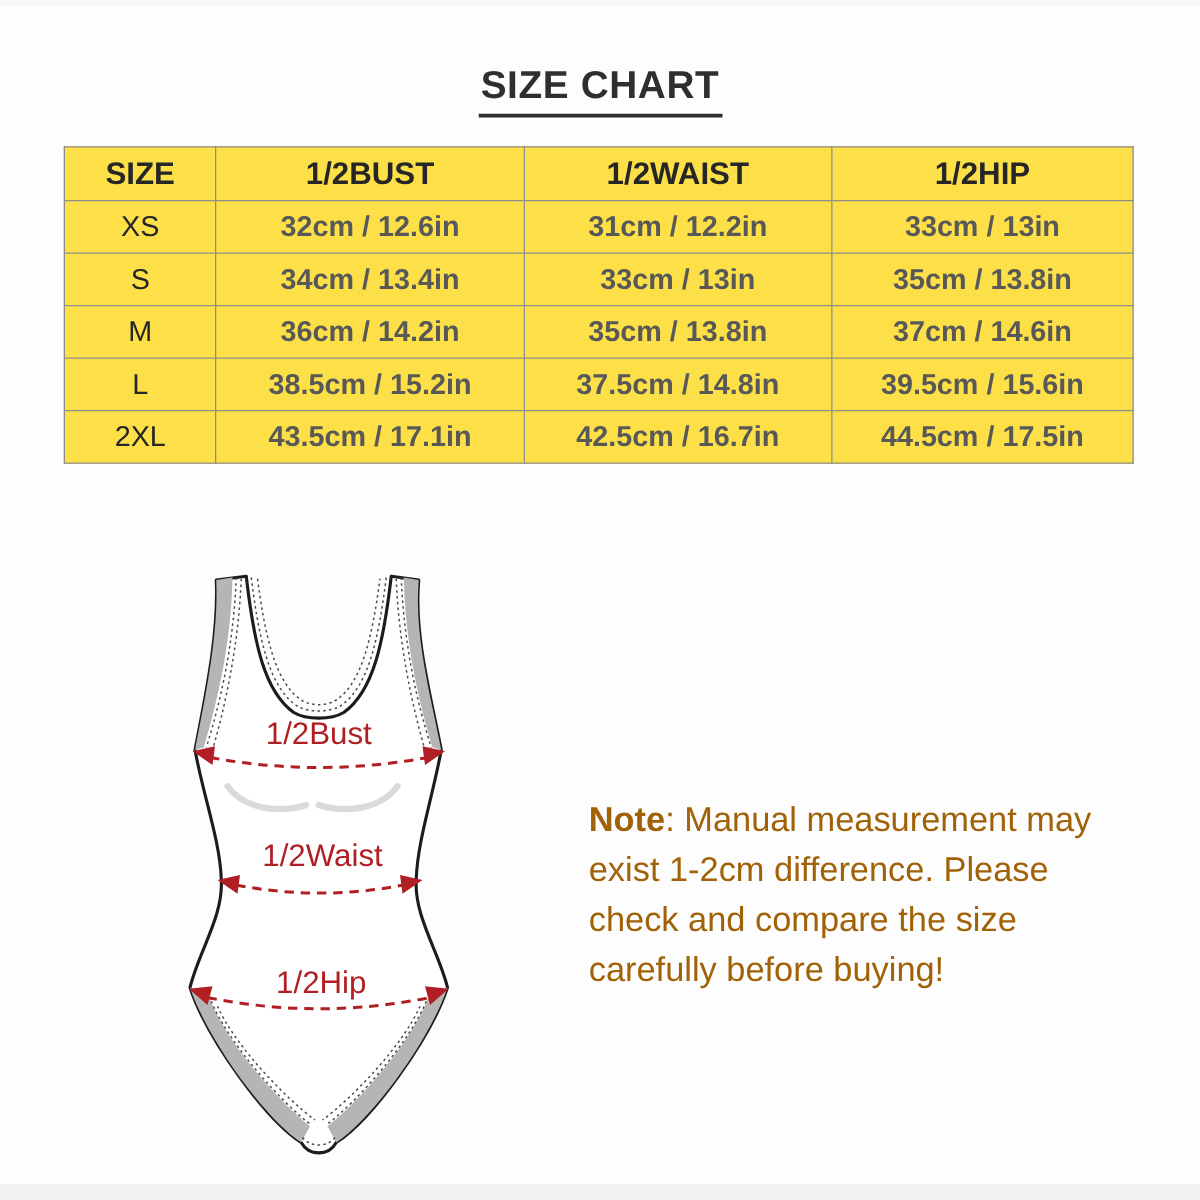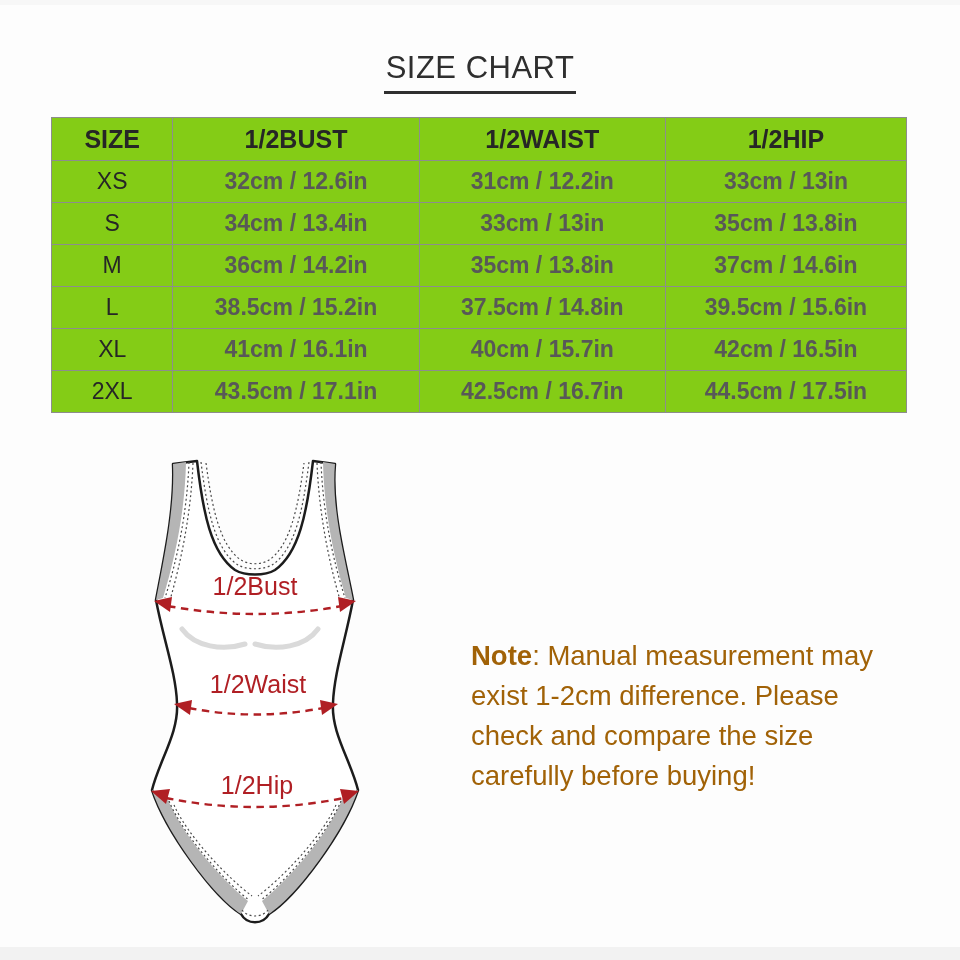--- a/index.html
+++ b/index.html
@@ -5,27 +5,27 @@
   html,body{margin:0;padding:0;}
   body{
     width:960px;height:960px;position:relative;background:#fdfdfd;
     font-family:"Liberation Sans", sans-serif;overflow:hidden;
   }
   .top-strip{position:absolute;left:0;top:0;width:960px;height:5px;background:#f7f7f7;}
   .bottom-strip{position:absolute;left:0;bottom:0;width:960px;height:13px;background:#f2f2f2;}
 
   .title-wrap{position:absolute;left:0;top:50px;width:960px;text-align:center;}
   .title-wrap .title{
-    display:inline-block;font-size:31px;font-weight:normal;color:#2f2f2f;
+    display:inline-block;font-size:31px;font-weight:bold;color:#2f2f2f;
     letter-spacing:0.5px;border-bottom:3px solid #2f2f2f;padding:0 2px 5px 2px;
   }
 
   table.size-table{
     position:absolute;left:51px;top:117px;width:856px;
-    border-collapse:collapse;table-layout:fixed;background:#84cc16;
+    border-collapse:collapse;table-layout:fixed;background:#fde047;
   }
   .size-table th,.size-table td{
     border:1px solid #8d8d8d;text-align:center;vertical-align:middle;
     padding:0;overflow:hidden;white-space:nowrap;
   }
   .size-table th{height:42px;font-size:25px;font-weight:bold;color:#262626;}
   .size-table td{height:41px;font-size:23px;font-weight:bold;color:#585858;}
   .size-table td.size-col{font-weight:normal;color:#262626;}
 
   .suit-svg{position:absolute;left:145px;top:458px;width:220px;height:470px;}
@@ -86,26 +86,20 @@
     <td>35cm / 13.8in</td>
     <td>37cm / 14.6in</td>
   </tr>
   <tr>
     <td class="size-col">L</td>
     <td>38.5cm / 15.2in</td>
     <td>37.5cm / 14.8in</td>
     <td>39.5cm / 15.6in</td>
   </tr>
   <tr>
-    <td class="size-col">XL</td>
-    <td>41cm / 16.1in</td>
-    <td>40cm / 15.7in</td>
-    <td>42cm / 16.5in</td>
-  </tr>
-  <tr>
     <td class="size-col">2XL</td>
     <td>43.5cm / 17.1in</td>
     <td>42.5cm / 16.7in</td>
     <td>44.5cm / 17.5in</td>
   </tr>
 </tbody>
   </table>
 
 <svg class="suit-svg" viewBox="0 0 220 470">
 

